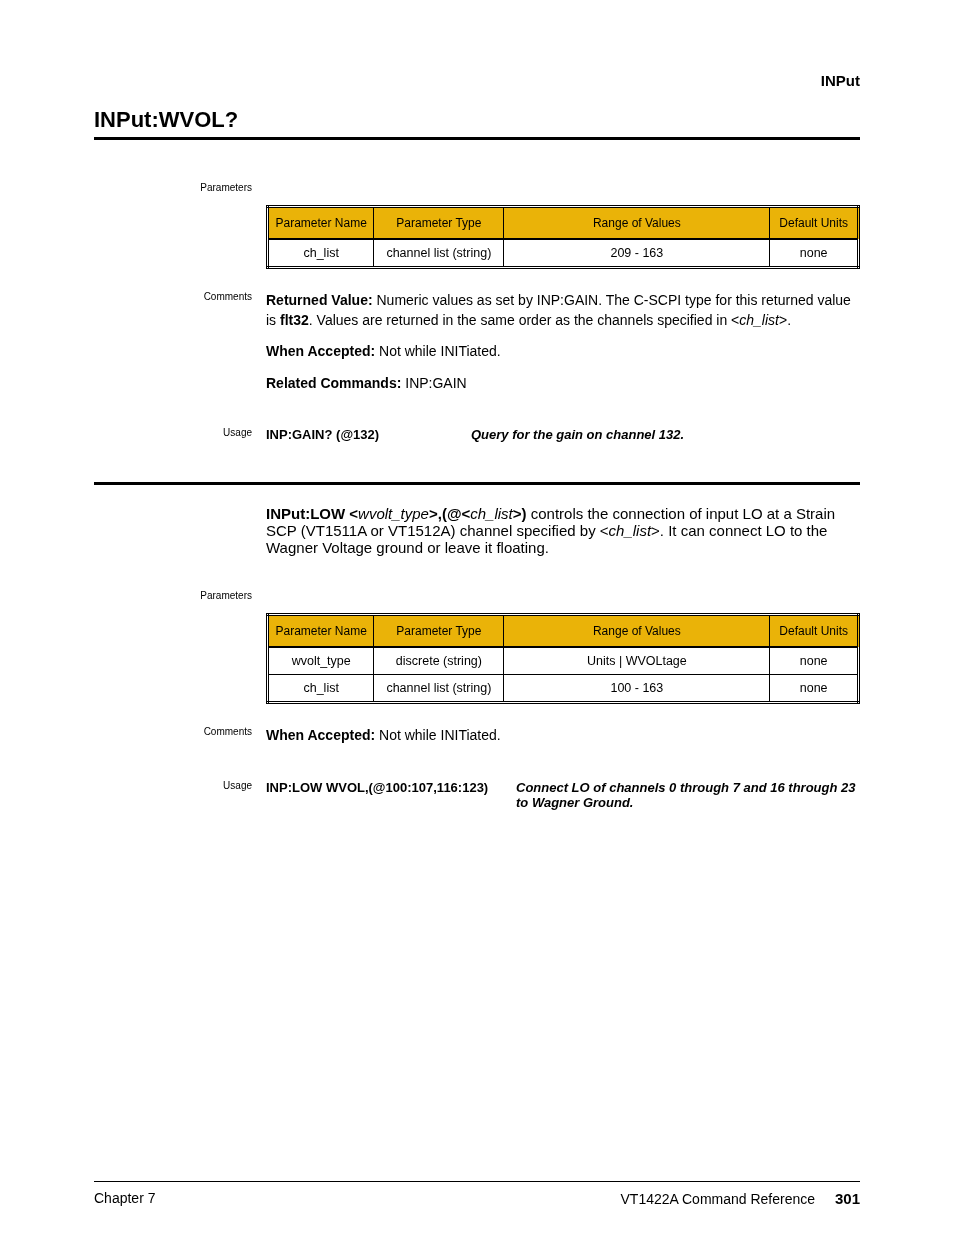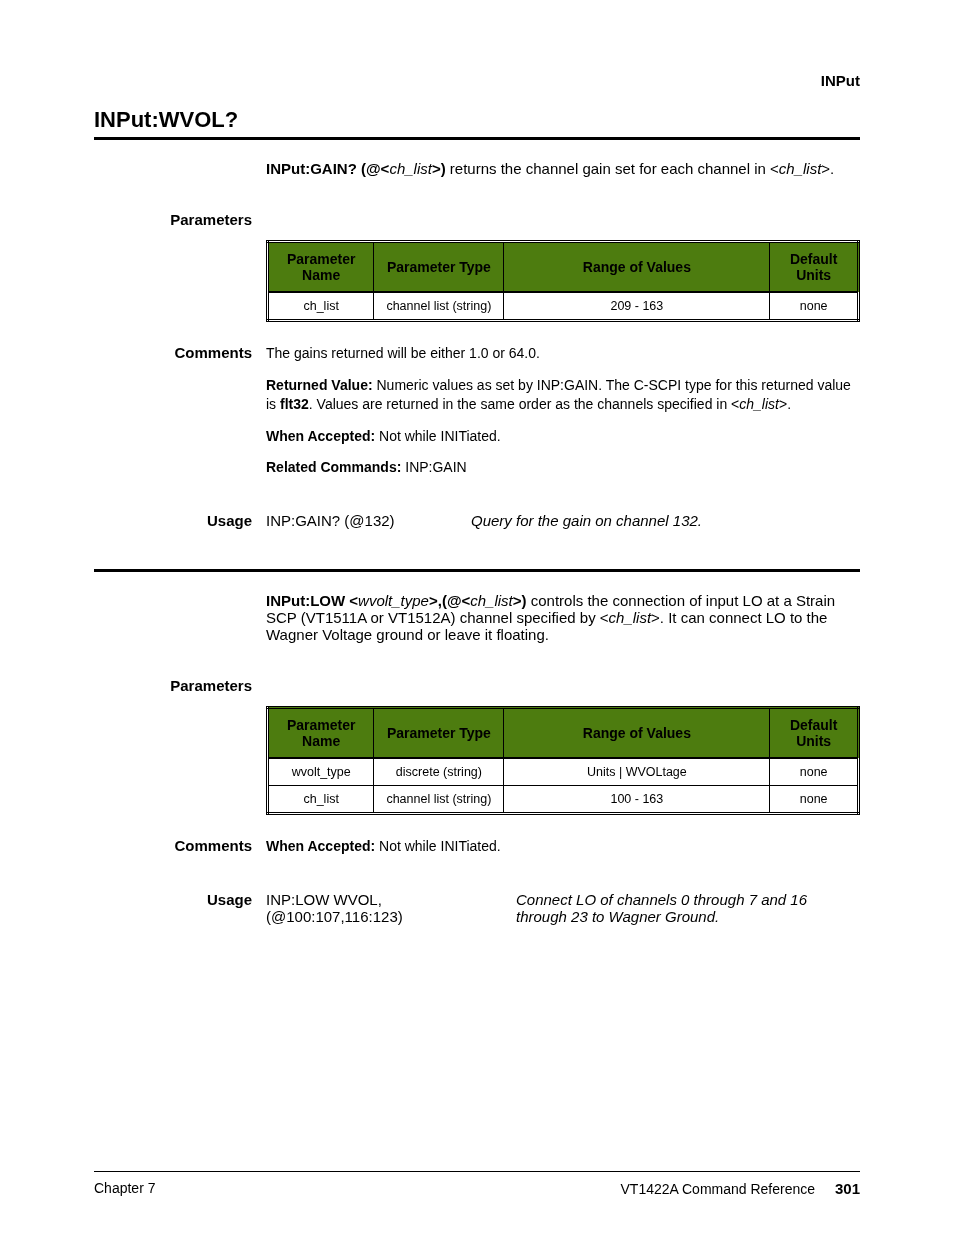--- a/index.html
+++ b/index.html
@@ -2,58 +2,49 @@
 <html><head>
 <meta charset="utf-8">
 <style>
   * { box-sizing: border-box; }
   body { margin: 0; padding: 0; background: #fff; font-family: Arial, Helvetica, sans-serif; color: #000; }
   .page { width: 954px; height: 1235px; margin: 12px auto; position: relative; padding: 60px 94px 60px 94px; }
   .top-label { font-weight: bold; font-size: 15px; text-align: right; margin-bottom: 18px; }
   .section-title { font-weight: bold; font-size: 22px; margin-bottom: 4px; }
   .thick-rule { border: none; border-top: 3px solid #000; margin: 0 0 20px 0; }
   .row { display: flex; margin-bottom: 12px; }
-  .side { width: 172px; flex: 0 0 172px; text-align: right; padding-right: 14px; font-weight: bold; font-size: 15px; }
+  .side { width: 172px; flex: 0 0 172px; text-align: right; padding-right: 14px; font-weight: normal; font-size: 10px; }
   .side.light { font-weight: normal; font-size: 14px; }
   .content { flex: 1; font-size: 14px; }
   .syntax { font-size: 15px; }
   .syntax .bold { font-weight: bold; }
   .syntax .ital { font-style: italic; }
   table.param { border-collapse: collapse; width: 100%; border: 3px double #000; }
-  table.param th { background: #4d7c0f; font-weight: bold; font-size: 14px; padding: 8px 6px; border-left: 1px solid #000; border-right: 1px solid #000; }
+  table.param th { background: #eab308; font-weight: normal; font-size: 12px; padding: 8px 6px; border-left: 1px solid #000; border-right: 1px solid #000; }
   table.param td { font-size: 12.5px; padding: 6px; text-align: center; border-left: 1px solid #000; border-right: 1px solid #000; border-top: 1px solid #000; }
   table.param thead tr { border-bottom: 2px solid #000; }
   .comment-block p { margin: 0 0 12px 0; line-height: 1.4; font-size: 14px; }
   .comment-block .bold { font-weight: bold; }
-  .usage-line { display: flex; font-size: 15px; margin-bottom: 6px; }
+  .usage-line { display: flex; font-size: 13px; margin-bottom: 6px; font-weight: bold; }
   .usage-left { width: 205px; flex: 0 0 205px; }
   .usage-right { font-style: italic; }
-  .footer { position: absolute; bottom: 50px; left: 94px; right: 94px; border-top: 1px solid #000; padding-top: 8px; display: flex; justify-content: space-between; font-size: 14px; }
+  .footer { position: absolute; bottom: 40px; left: 94px; right: 94px; border-top: 1px solid #000; padding-top: 8px; display: flex; justify-content: space-between; font-size: 14px; }
   .footer .right .pg { font-weight: bold; margin-left: 16px; font-size: 15px; }
   .spacer-sm { height: 10px; }
   .spacer-md { height: 22px; }
 </style>
 </head>
 <body>
 
 <div class="page">
   <div class="top-label">INPut</div>
 
   <div class="section-title">INPut:WVOL?</div>
   <hr class="thick-rule">
 
-  <div class="row">
-    <div class="side light"></div>
-    <div class="content syntax">
-      <span class="bold">INPut:GAIN?  (@&lt;</span><span class="ital">ch_list</span><span class="bold">&gt;)</span>
-      <span>
-        <span>returns the channel gain set for each channel in &lt;</span><span class="ital">ch_list</span><span>&gt;.</span>
-      </span>
-    </div>
-  </div>
 
   <div class="spacer-md"></div>
 
   <div class="row">
     <div class="side">Parameters</div>
     <div class="content"></div>
   </div>
 
   <div class="row">
     <div class="side"></div>
@@ -77,21 +68,20 @@
         </tbody>
       </table>
     </div>
   </div>
 
   <div class="spacer-sm"></div>
 
   <div class="row">
     <div class="side">Comments</div>
     <div class="content comment-block">
-      <p>The gains returned will be either 1.0 or 64.0.</p>
       <p>
         <span class="bold">Returned Value:</span><span> Numeric values as set by INP:GAIN. The C-SCPI type for this returned value is </span><span class="bold">flt32</span><span>. Values are returned in the same order as the channels specified in &lt;</span><span style="font-style:italic">ch_list</span><span>&gt;.</span>
       </p>
       <p>
         <span class="bold">When Accepted:</span><span> Not while INITiated.</span>
       </p>
       <p>
         <span class="bold">Related Commands:</span><span> INP:GAIN</span>
       </p>
     </div>

